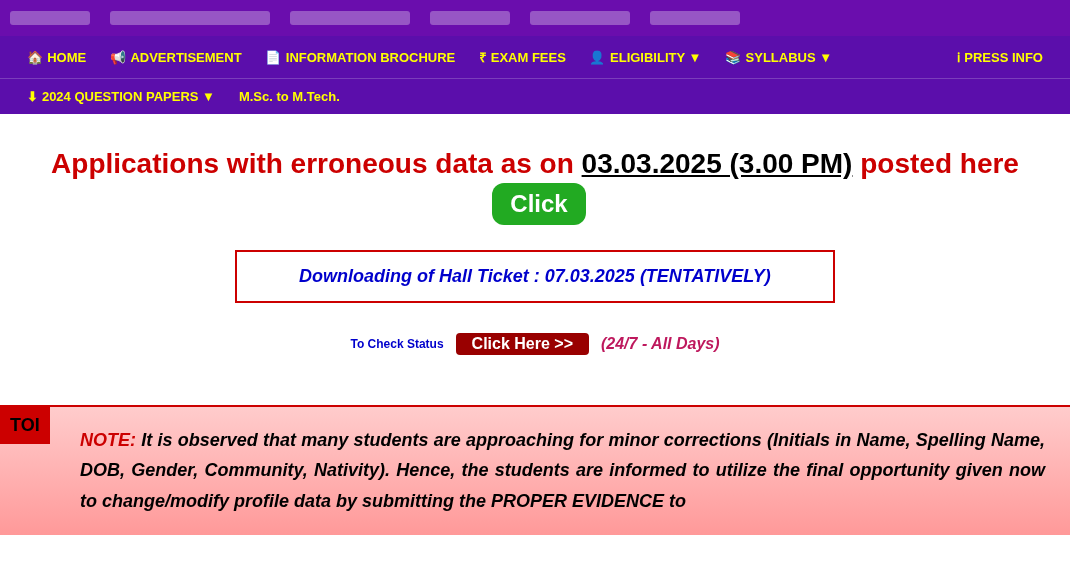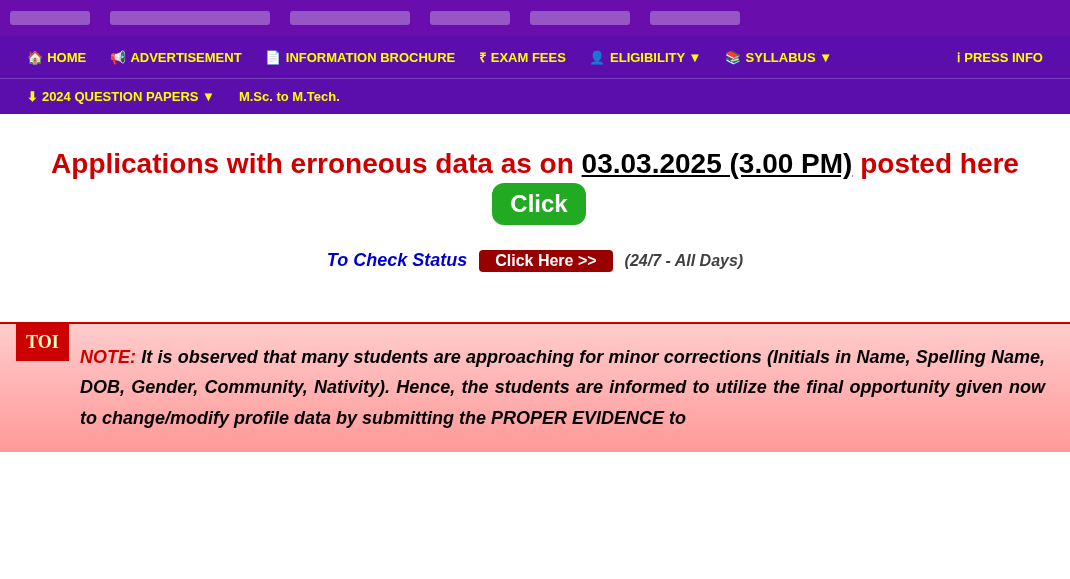--- a/index.html
+++ b/index.html
@@ -116,59 +116,58 @@
     
     .status-row {
       display: flex;
       align-items: center;
       justify-content: center;
       gap: 12px;
       margin-bottom: 30px;
     }
     .status-label {
       color: #0000cc;
-      font-size: 18px;
-      font-weight: bold;
-      font-style: italic;
+      font-size: 12px;
+      font-weight: bold;
     }
     .click-here-btn {
       background: #990000;
       color: #fff;
       font-size: 16px;
       font-weight: bold;
       padding: 2px 16px;
       border-radius: 4px;
       cursor: pointer;
       white-space: nowrap;
       text-decoration: none;
     }
     .alldays-text {
-      color: #404040;
+      color: #be185d;
       font-size: 16px;
       font-weight: bold;
       font-style: italic;
     }
 
     
     .note-section {
       background: linear-gradient(to bottom, #ffcccc, #ff9999);
       padding: 18px 25px;
       border-top: 2px solid #cc0000;
       position: relative;
     }
     .toi-badge {
       position: absolute;
-      left: 16px;
+      left: 0;
       top: 0;
       background: #cc0000;
-      color: #fef9c3;
+      color: #000000;
       font-size: 18px;
       font-weight: bold;
       padding: 8px 10px;
-      font-family: Liberation Serif, serif;
+      font-family: Liberation Sans, sans-serif;
     }
     .note-text {
       color: #000;
       font-size: 18px;
       font-style: italic;
       font-weight: bold;
       line-height: 1.7;
       text-align: justify;
       padding-left: 55px;
     }
@@ -232,20 +231,23 @@
   <div class="spacer"></div>
 </nav>
 
 <div class="content">
 
   <div class="main-heading">
     <span class="red-text">Applications with erroneous data as on </span><span class="black-text">03.03.2025 (3.00 PM)</span><span class="red-text"> posted here</span>
     <a href="#" class="click-btn">Click</a>
   </div>
 
+  <div class="hall-ticket-box">
+    <span class="ht-text">Downloading of Hall Ticket : 07.03.2025 (TENTATIVELY)</span>
+  </div>
 
   <div class="status-row">
     <span class="status-label">To Check Status</span>
     <a href="#" class="click-here-btn">Click Here &gt;&gt;</a>
     <span class="alldays-text">(24/7 - All Days)</span>
   </div>
 
 </div>
 
 <div class="note-section">

